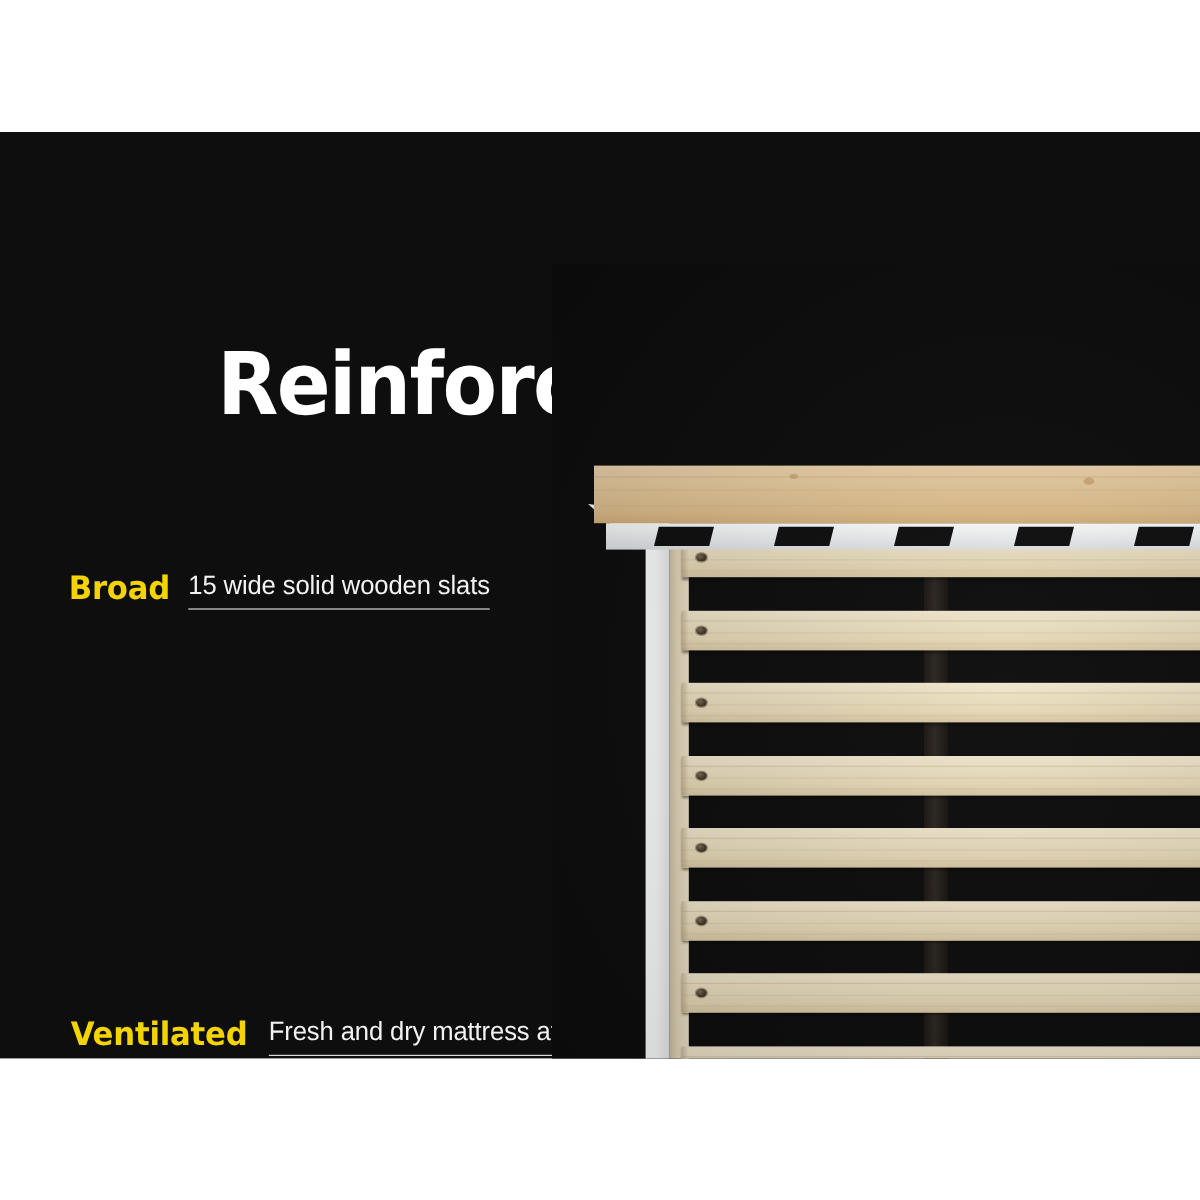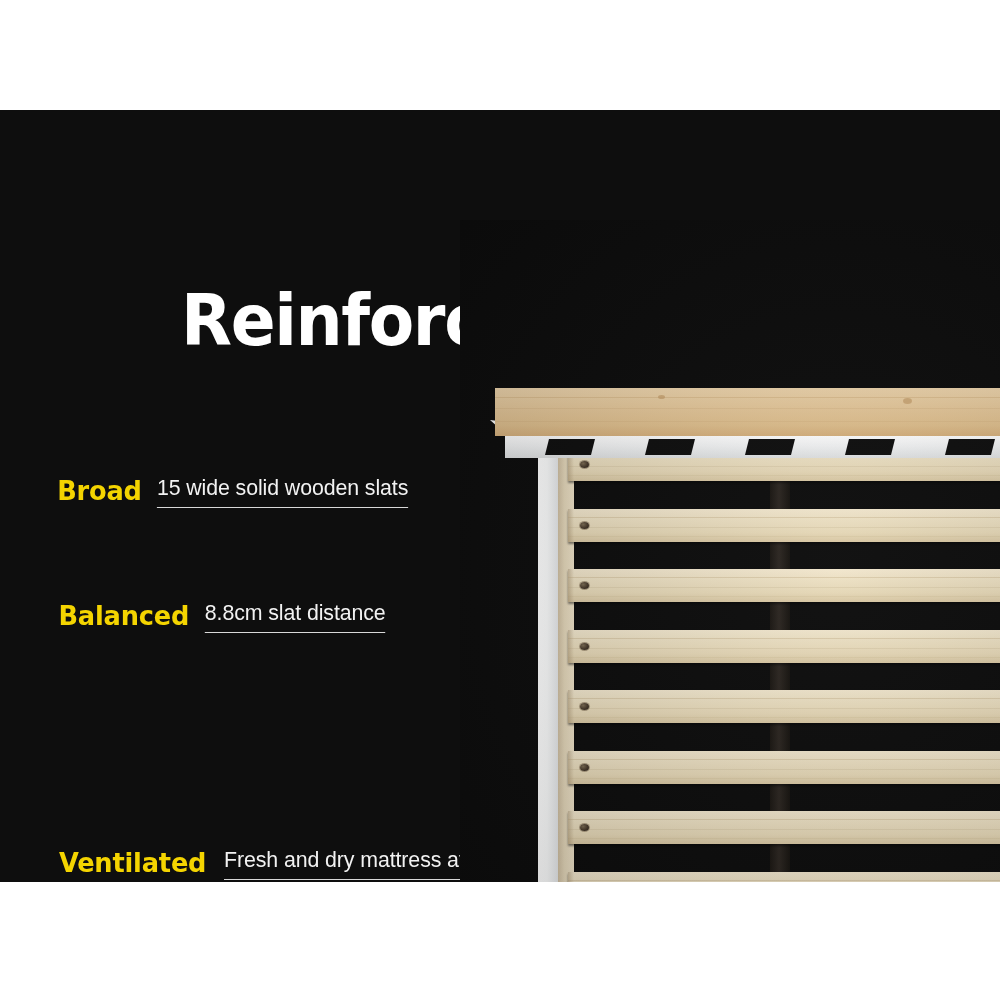--- a/index.html
+++ b/index.html
@@ -152,24 +152,20 @@
 
   <div id="panel">
 
     <div id="headline">Reinforced thick slats</div>
 
     <div class="feature" id="f0">
       <span class="term">Broad</span>
       <span class="desc">15 wide solid wooden slats</span>
     </div>
 
-    <div class="feature" id="f1">
-      <span class="term">Balanced</span>
-      <span class="desc">8.8cm slat distance</span>
-    </div>
 
 
     <div class="feature" id="f3">
       <span class="term">Ventilated</span>
       <span class="desc">Fresh and dry mattress at all times</span>
     </div>
 
     <div id="photo">
       <div class="bg"></div>
 

